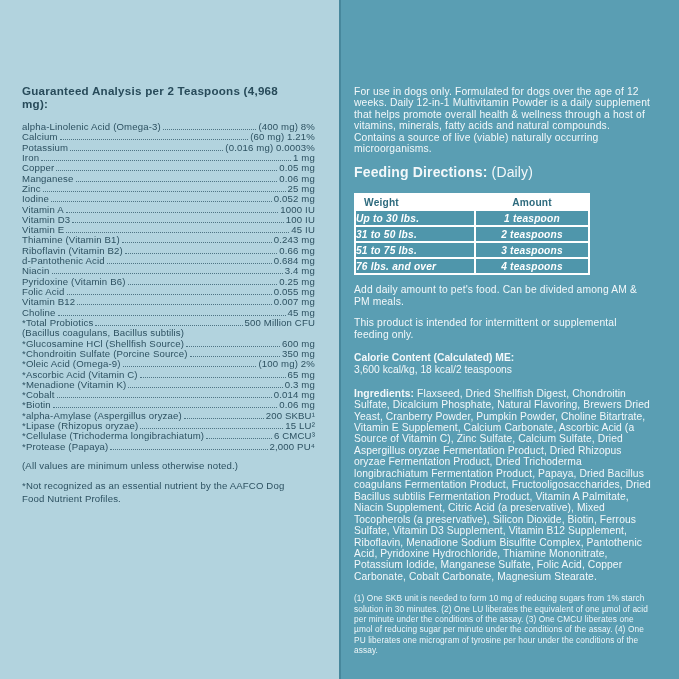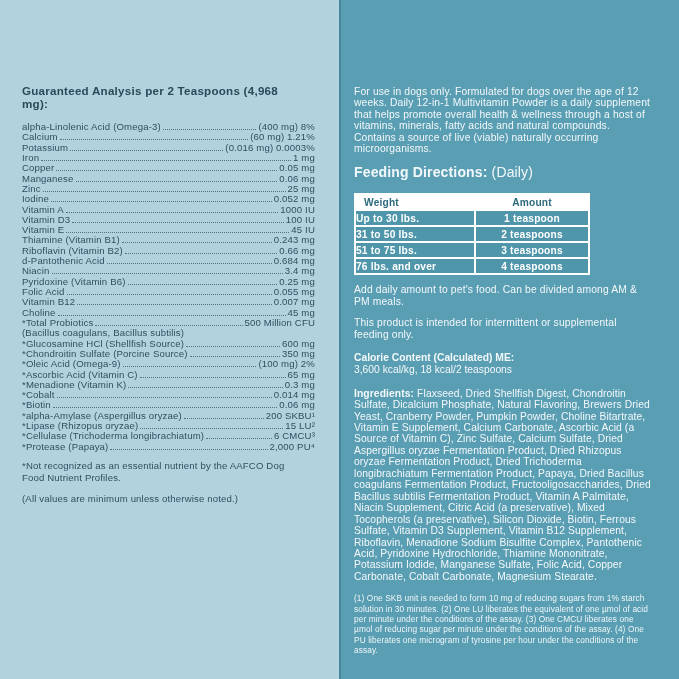--- a/index.html
+++ b/index.html
@@ -91,20 +91,21 @@
   }
   .feeding-table th {
     background: #ffffff;
     color: #2e6b7e;
     font-weight: 700;
   }
   .feeding-table td {
     background: #4f96ab;
     color: #ffffff;
     font-weight: 700;
+    font-style: italic;
   }
   .col-weight  { width: 110px; text-align: left; padding-left: 8px; }
   .col-amount  { width: 112px; text-align: center; }
   th.col-weight { padding-left: 8px; }
 
   .calorie-block { margin: 12px 0 10px 0; }
   .calorie-block .line { font-size: 10.3px; line-height: 11.8px; }
 
   .ingredients-par {
     font-size: 10.3px;
@@ -317,22 +318,22 @@
     <span class="ga-value">6 CMCU³</span>
   </div>
 
   <div class="ga-row">
     <span class="ga-name">*Protease (Papaya)</span>
     <span class="ga-leader"></span>
     <span class="ga-value">2,000 PU⁴</span>
   </div>
 </div>
 
+    <div class="ga-note">(All values are minimum unless otherwise noted.)</div>
     <div class="ga-note">*Not recognized as an essential nutrient by the AAFCO Dog Food Nutrient Profiles.</div>
-    <div class="ga-note">(All values are minimum unless otherwise noted.)</div>
   </div>
 
   <div class="panel-right">
 
     <p class="rp-par">For use in dogs only. Formulated for dogs over the age of 12 weeks. Daily 12-in-1 Multivitamin Powder is a daily supplement that helps promote overall health &amp; wellness through a host of vitamins, minerals, fatty acids and natural compounds. Contains a source of live (viable) naturally occurring microorganisms.</p>
 
     <div class="rp-par feeding-heading">
       <span class="rp-bold">Feeding Directions:</span><span> (Daily)</span>
     </div>
 

